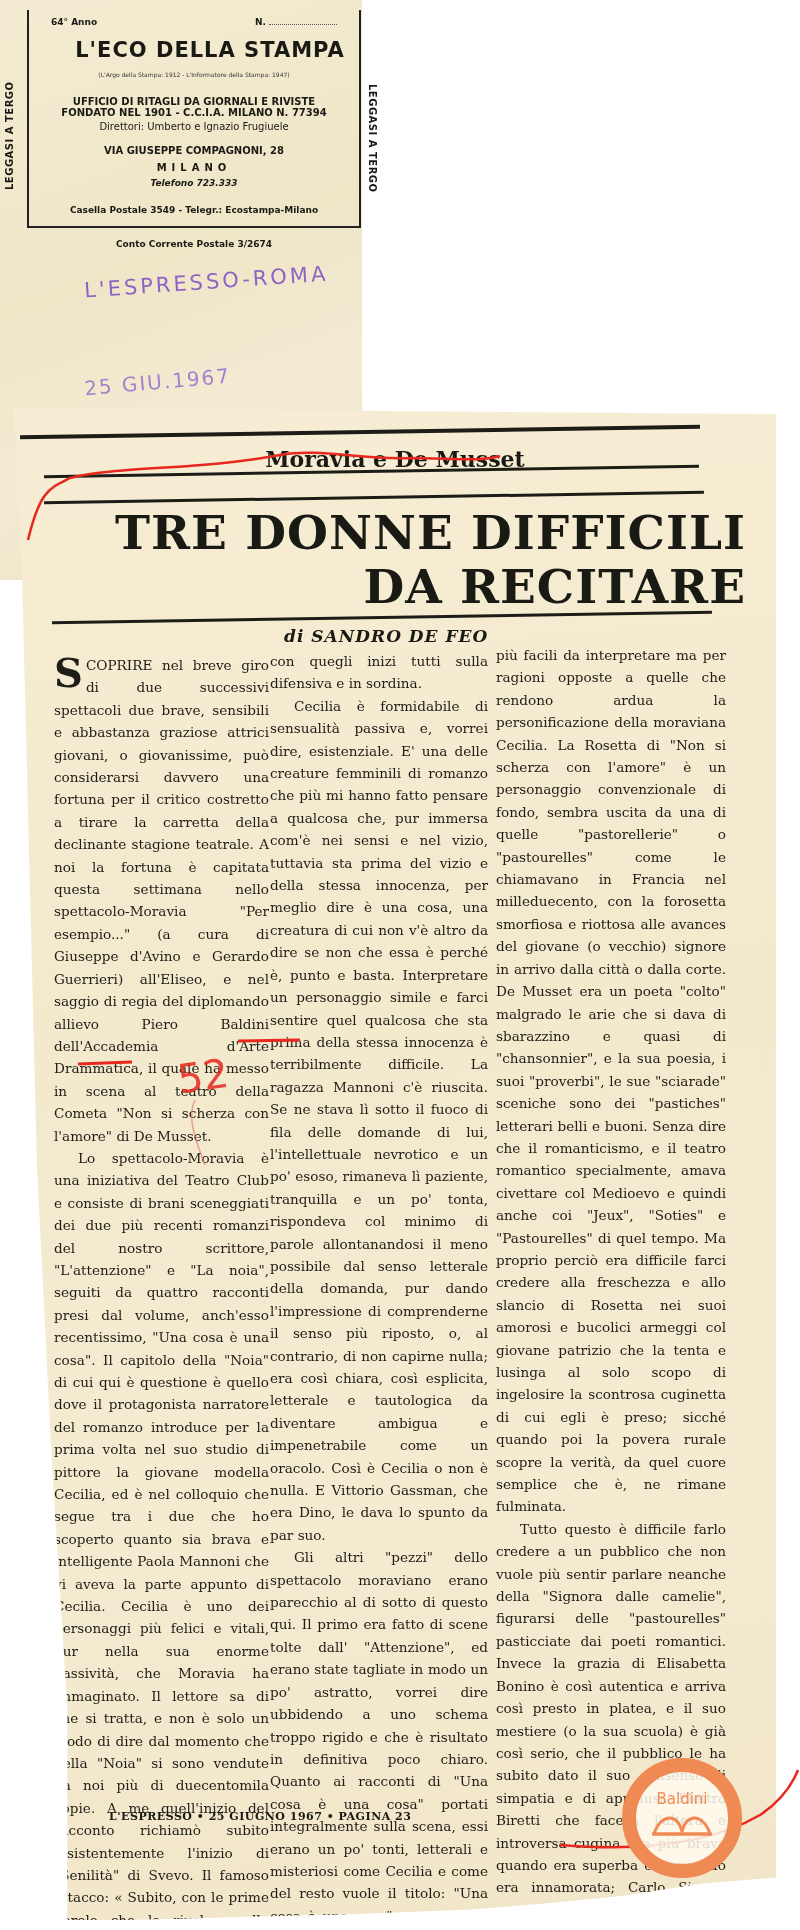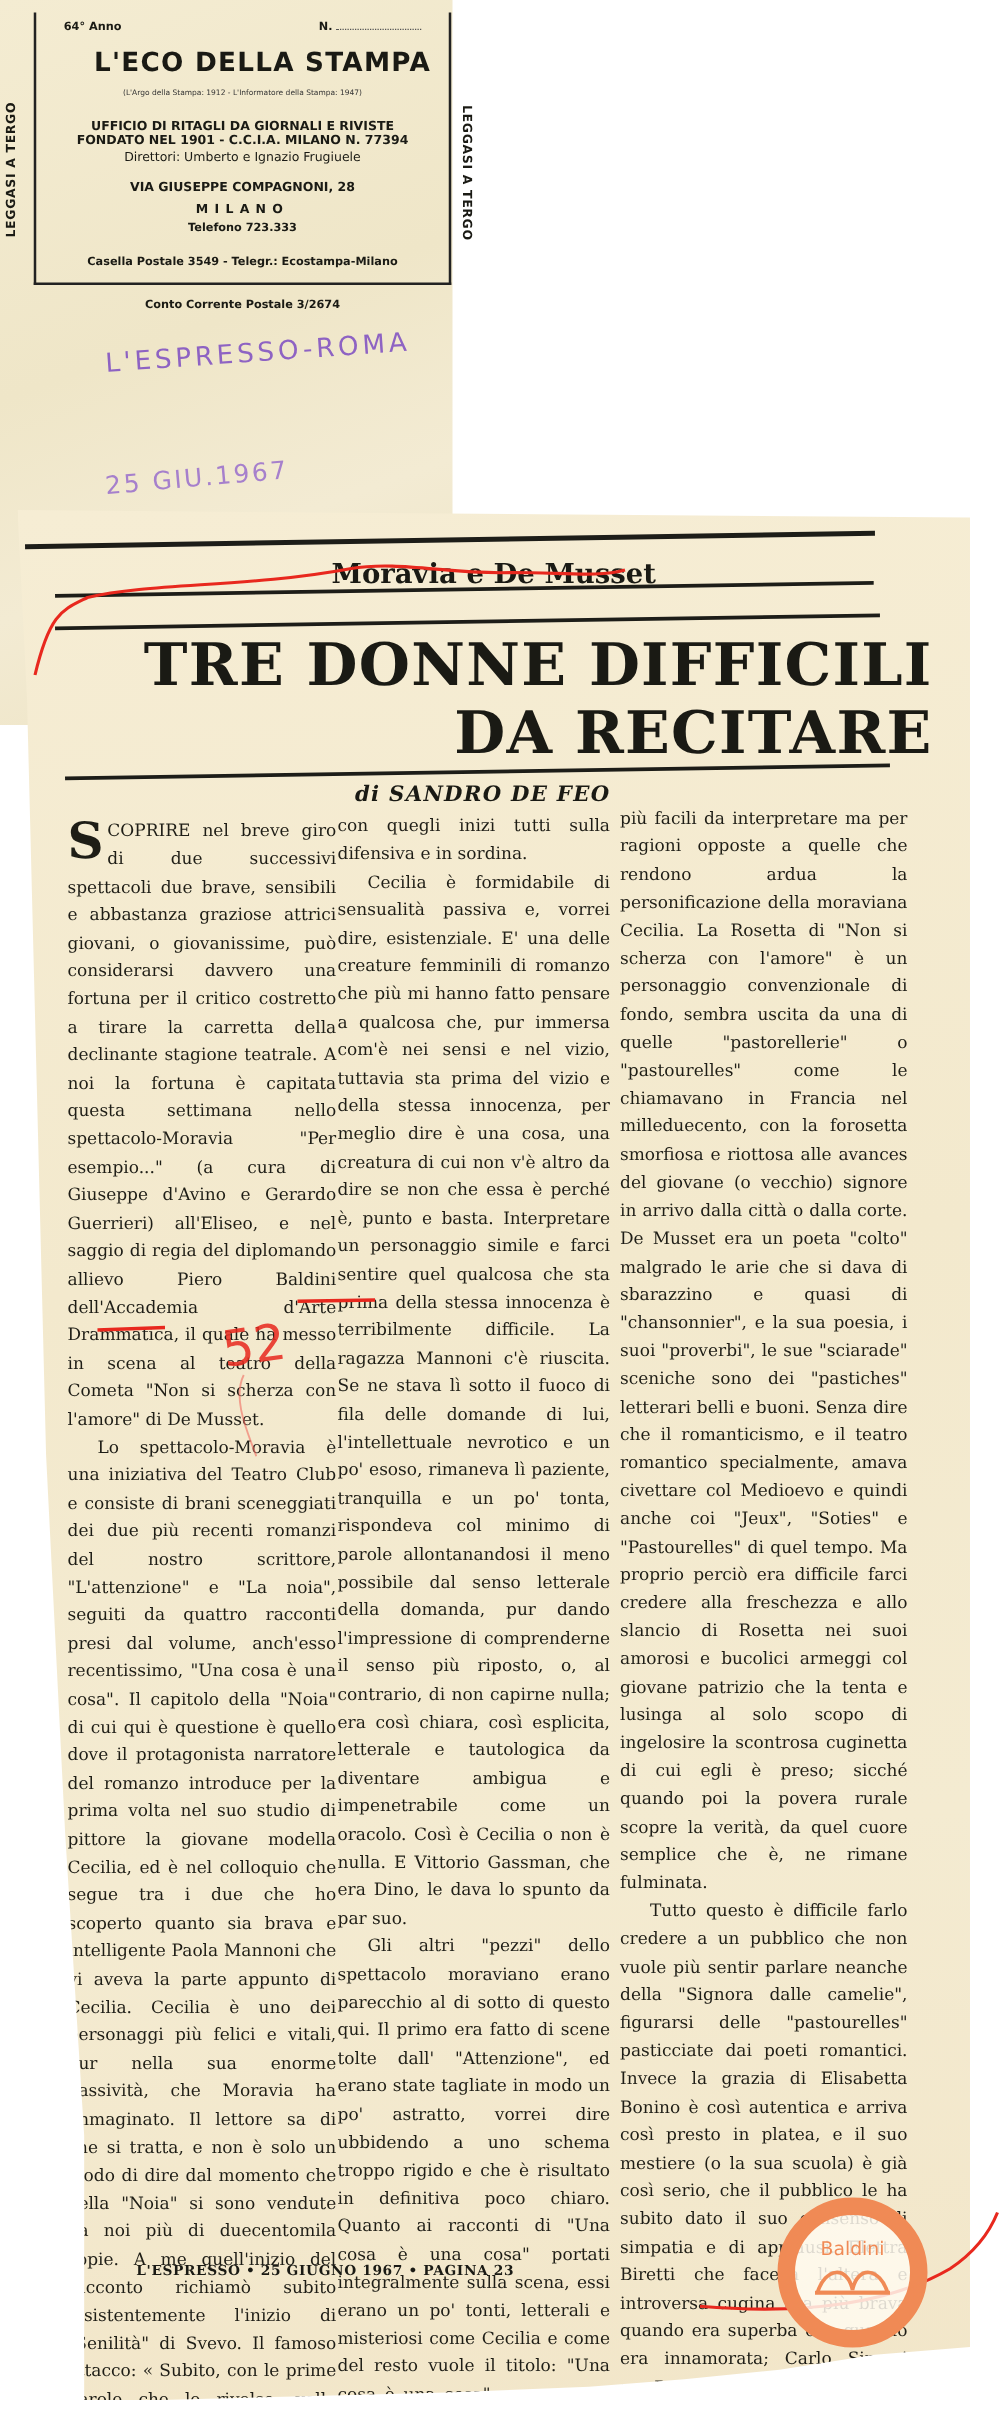--- a/index.html
+++ b/index.html
@@ -22,21 +22,21 @@
   }
   .slip-anno { position: absolute; left: 22px; top: 7px; font-size: 9px; font-weight: bold; }
   .slip-num { position: absolute; right: 22px; top: 7px; font-size: 9px; font-weight: bold; }
   .slip-num .dots { display: inline-block; width: 68px; border-bottom: 1px dotted #555; margin-left: 3px; }
   .slip-title { position: absolute; left: 0; right: 0; top: 28px; font-size: 21px; font-weight: bold; letter-spacing: 1px; padding-left: 32px; }
   .slip-sub { position: absolute; left: 0; right: 0; top: 61px; font-size: 6px; color: #333; }
   .slip-l1 { position: absolute; left: 0; right: 0; top: 86px; font-size: 10px; font-weight: bold; }
   .slip-l2 { position: absolute; left: 0; right: 0; top: 111px; font-size: 10px; font-weight: normal; }
   .slip-l3 { position: absolute; left: 0; right: 0; top: 135px; font-size: 10px; font-weight: bold; }
   .slip-l4 { position: absolute; left: 0; right: 0; top: 152px; font-size: 10px; font-weight: bold; letter-spacing: 5px; }
-  .slip-l5 { position: absolute; left: 0; right: 0; top: 168px; font-size: 9px; font-weight: bold; }
+  .slip-l5 { position: absolute; left: 0; right: 0; top: 168px; font-size: 9px; font-weight: bold; font-style: italic; }
   .slip-l6 { position: absolute; left: 0; right: 0; top: 195px; font-size: 9px; font-weight: bold; }
   .slip-l7 { position: absolute; left: 0; right: 0; top: 208px; font-size: 9px; font-weight: bold; margin-top: 21px; }
   .vert {
     position: absolute; font-family: "DejaVu Sans", sans-serif; font-weight: bold; font-size: 10px;
     white-space: nowrap; letter-spacing: 0.5px;
   }
   .vert-left { left: 4px; top: 190px; transform: rotate(-90deg); transform-origin: left top; }
   .vert-right { left: 378px; top: 84px; transform: rotate(90deg); transform-origin: left top; }
   .stamp-pub {
     position: absolute; left: 84px; top: 270px; font-family: "DejaVu Sans", sans-serif;

